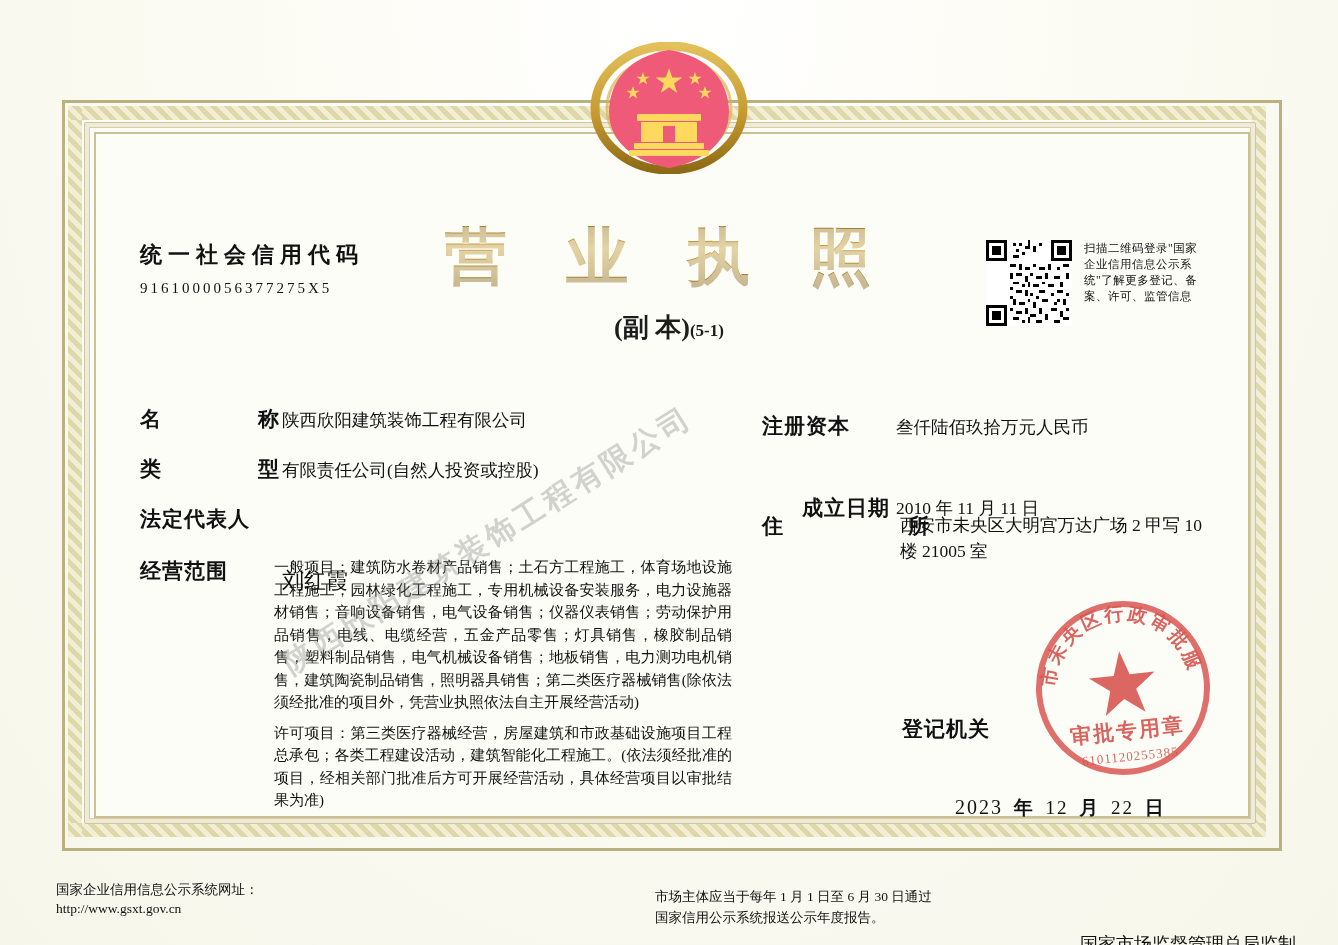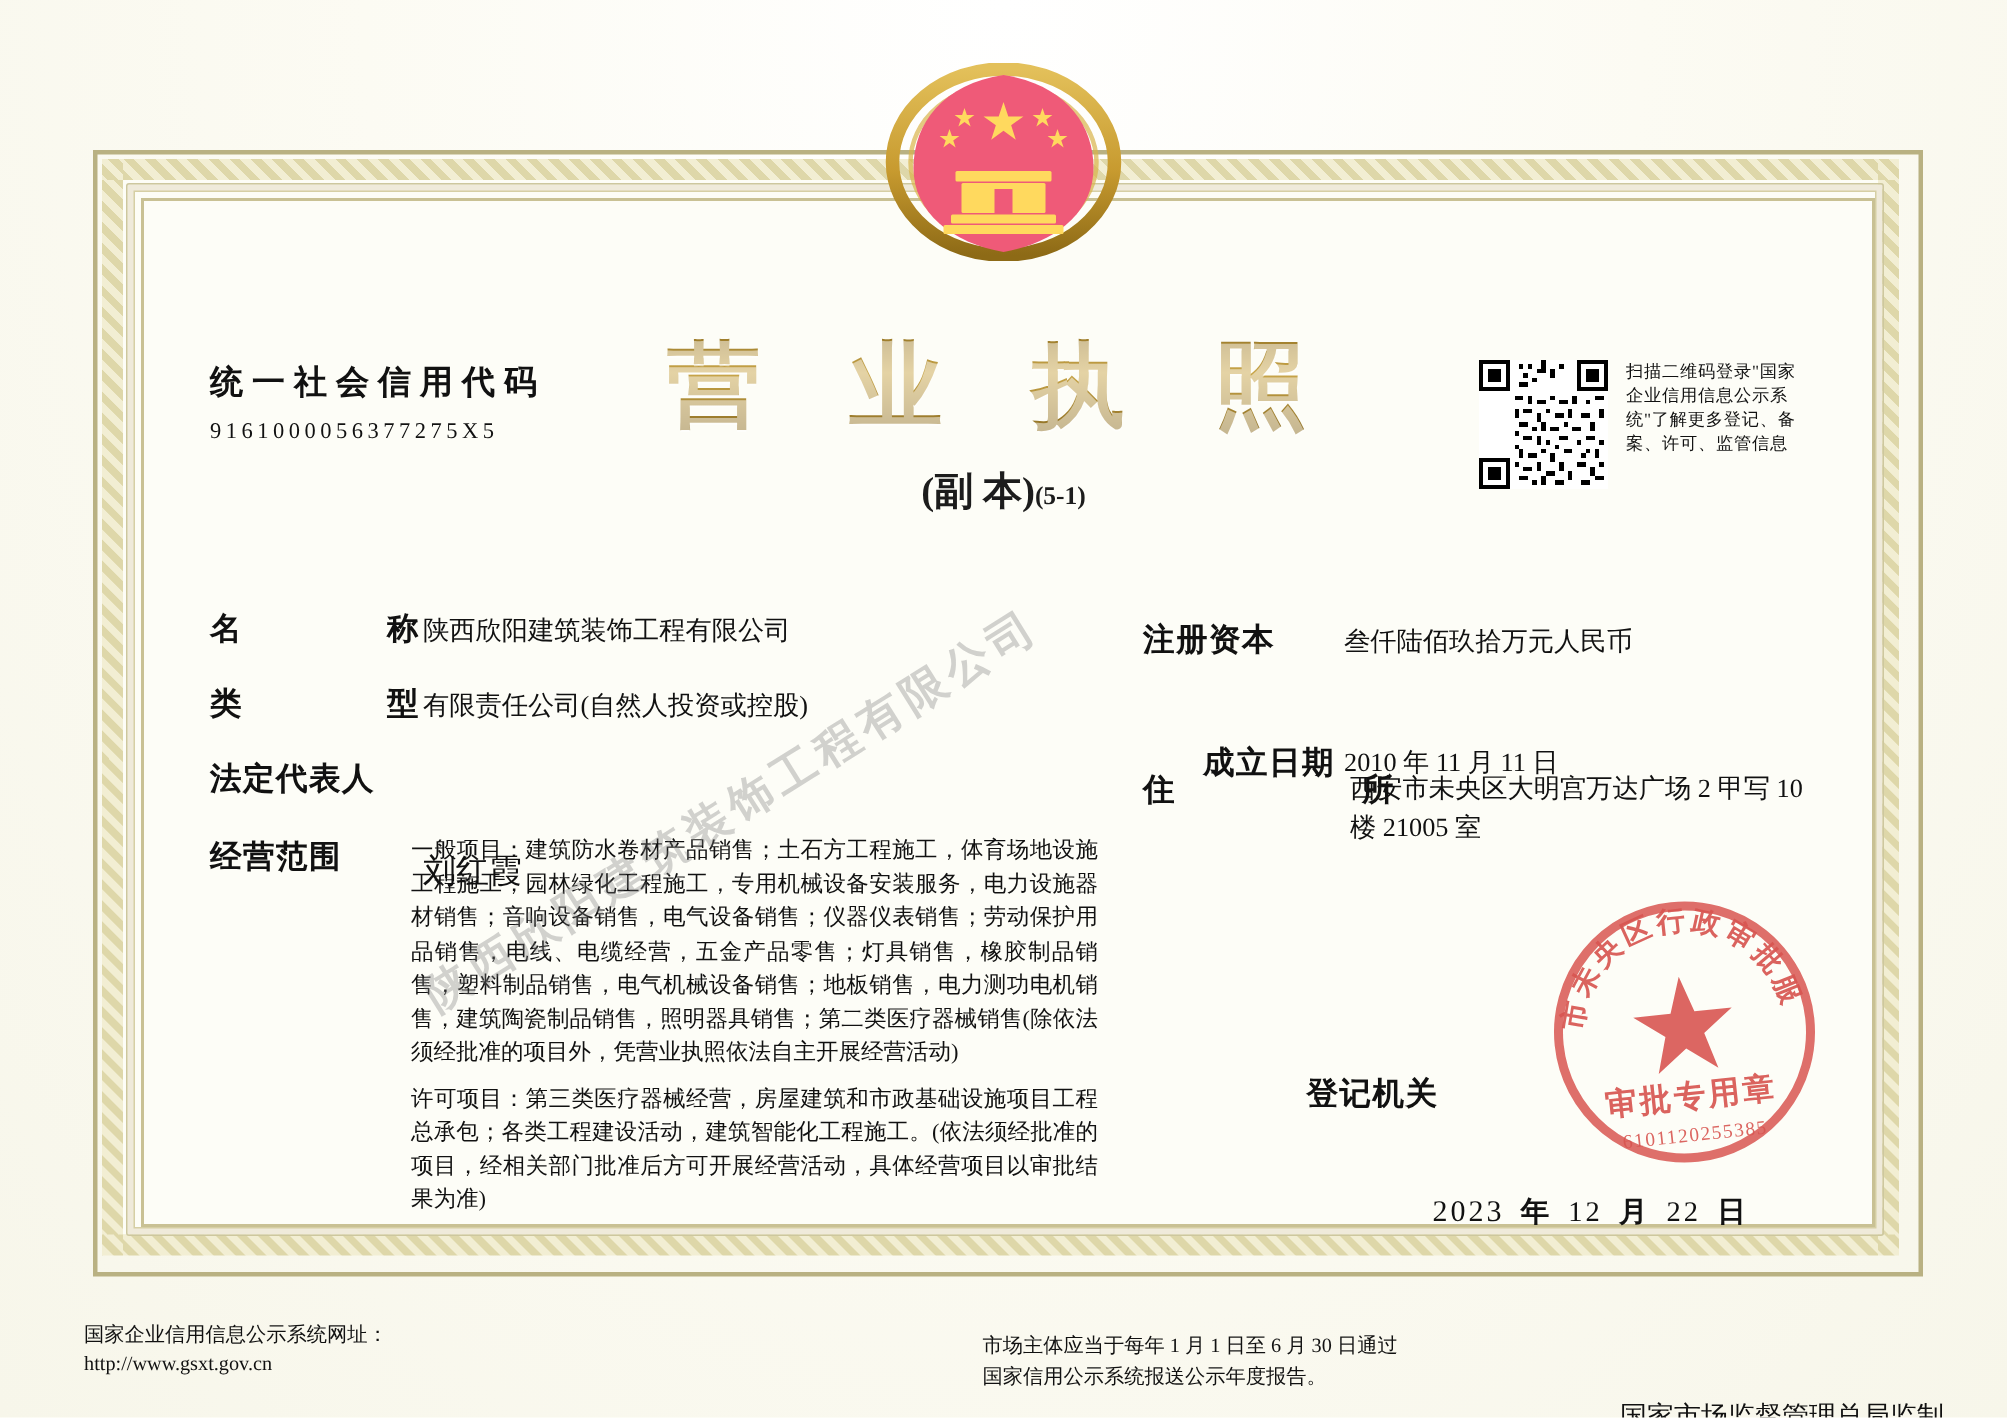--- a/index.html
+++ b/index.html
@@ -117,21 +117,21 @@
   .scope-box{
     position:absolute;left:270px;top:556px;width:462px;
     font-size:15px;line-height:22.5px;color:#111;text-align:justify;
   }
   .scope-box p{margin:0 0 8px 4px;text-indent:0;}
 
   
   .lbl-capital{left:762px;top:412px;width:168px;display:flex;justify-content:space-between;}
   .lbl-found  {left:762px;top:462px;width:168px;display:flex;justify-content:center;margin-top:32px;}
   .lbl-addr   {left:762px;top:512px;width:168px;display:flex;justify-content:space-between;}
-  .lbl-reg    {left:840px;top:715px;width:150px;display:flex;justify-content:center;}
+  .lbl-reg    {left:840px;top:715px;width:150px;display:flex;justify-content:flex-end;}
 
   .val-capital{left:896px;top:415px;font-size:17.5px;}
   .val-found  {left:896px;top:465px;font-size:17.5px;margin-top:31px;}
   .val-addr   {left:900px;top:512px;width:320px;font-size:17.5px;line-height:26px;}
 
   
   .date-line{
     position:absolute;left:955px;top:795px;font-size:19px;color:#111;
     letter-spacing:2px;white-space:nowrap;
   }

